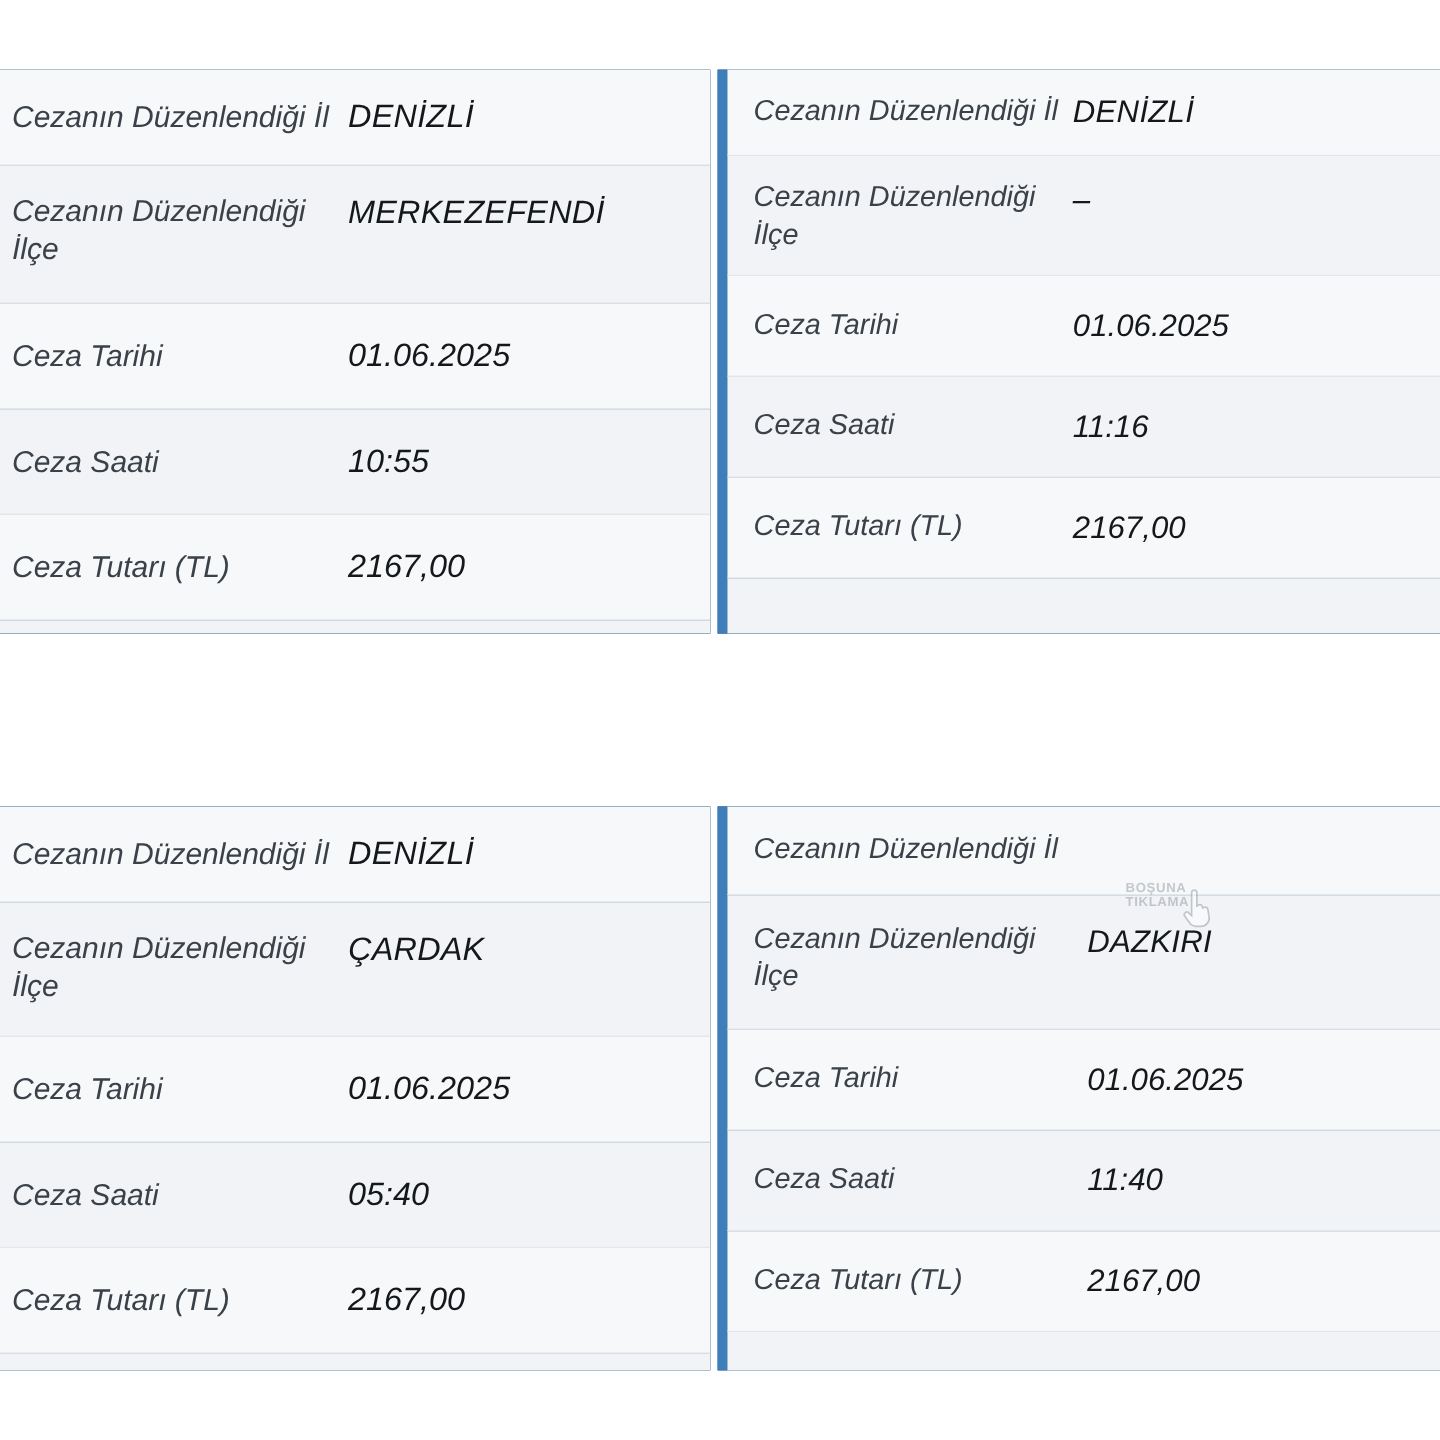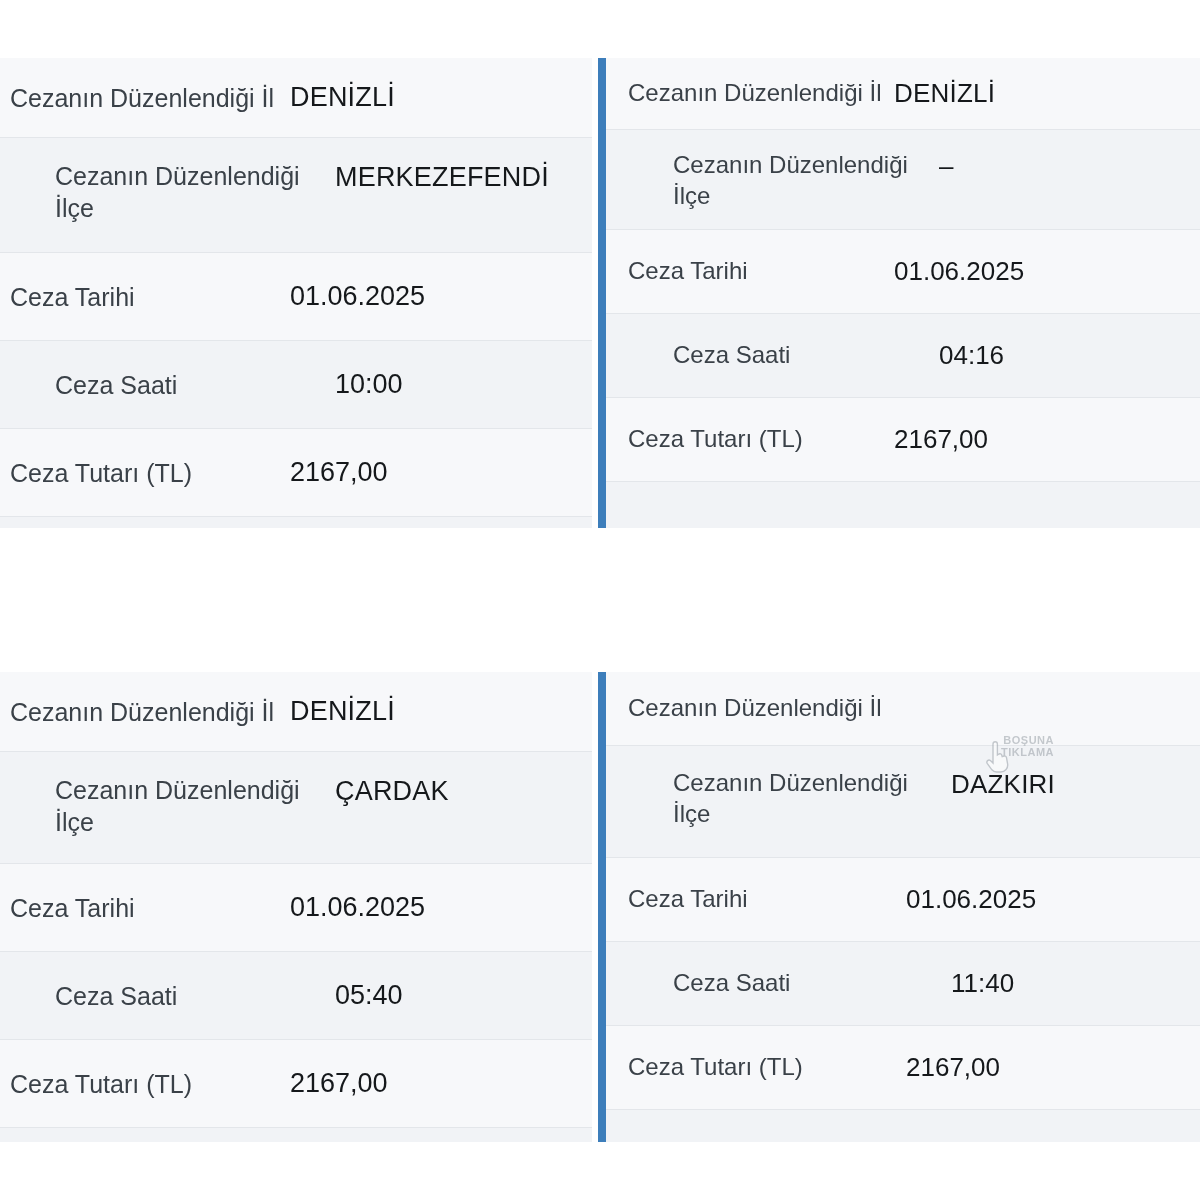--- a/index.html
+++ b/index.html
@@ -18,20 +18,21 @@
     height: 1200px;
     background: #ffffff;
   }
 
   
   .panel {
     position: absolute;
     box-sizing: border-box;
     background: #0c4a6e;
     overflow: hidden;
+    font-style: italic;
   }
   .panel.with-bar {
     border-left: 8px solid #3d7ebb;
   }
 
   .rows {
     display: flex;
     flex-direction: column;
     width: 100%;
     height: 100%;
@@ -39,21 +40,20 @@
 
   .row {
     display: flex;
     align-items: center;
     box-sizing: border-box;
     border-bottom: 1px solid #e3e6ea;
     background: #f7f8fa;
   }
   .row.alt {
     background: #f1f3f6;
-    padding-left: 45px;
   }
   .row.tall {
     align-items: flex-start;
   }
   .row.filler {
     border-bottom: none;
     flex: 1 1 auto;
   }
 
   .label {
@@ -141,21 +141,21 @@
     width: 116px;
     height: 54px;
     opacity: 0.55;
     pointer-events: none;
   }
   .watermark .wm-text {
     position: absolute;
     left: 0;
     top: 6px;
     width: 116px;
-    text-align: right;
+    text-align: left;
     font-size: 11px;
     font-weight: bold;
     color: #9aa1a8;
     letter-spacing: 0.5px;
     line-height: 12px;
   }
   .watermark .wm-hand {
     position: absolute;
     left: 44px;
     top: 10px;
@@ -181,21 +181,21 @@
         <div class="value strong">MERKEZEFENDİ</div>
       </div>
 
       <div class="row r3">
         <div class="label">Ceza Tarihi</div>
         <div class="value">01.06.2025</div>
       </div>
 
       <div class="row alt r4">
         <div class="label">Ceza Saati</div>
-        <div class="value">10:00</div>
+        <div class="value">10:55</div>
       </div>
 
       <div class="row r5">
         <div class="label">Ceza Tutarı (TL)</div>
         <div class="value">2167,00</div>
       </div>
 
       <div class="row alt filler"></div>
     </div>
   </div>
@@ -213,21 +213,21 @@
         <div class="value">–</div>
       </div>
 
       <div class="row r3">
         <div class="label">Ceza Tarihi</div>
         <div class="value">01.06.2025</div>
       </div>
 
       <div class="row alt r4">
         <div class="label">Ceza Saati</div>
-        <div class="value">04:16</div>
+        <div class="value">11:16</div>
       </div>
 
       <div class="row r5">
         <div class="label">Ceza Tutarı (TL)</div>
         <div class="value">2167,00</div>
       </div>
 
       <div class="row alt filler"></div>
     </div>
   </div>

